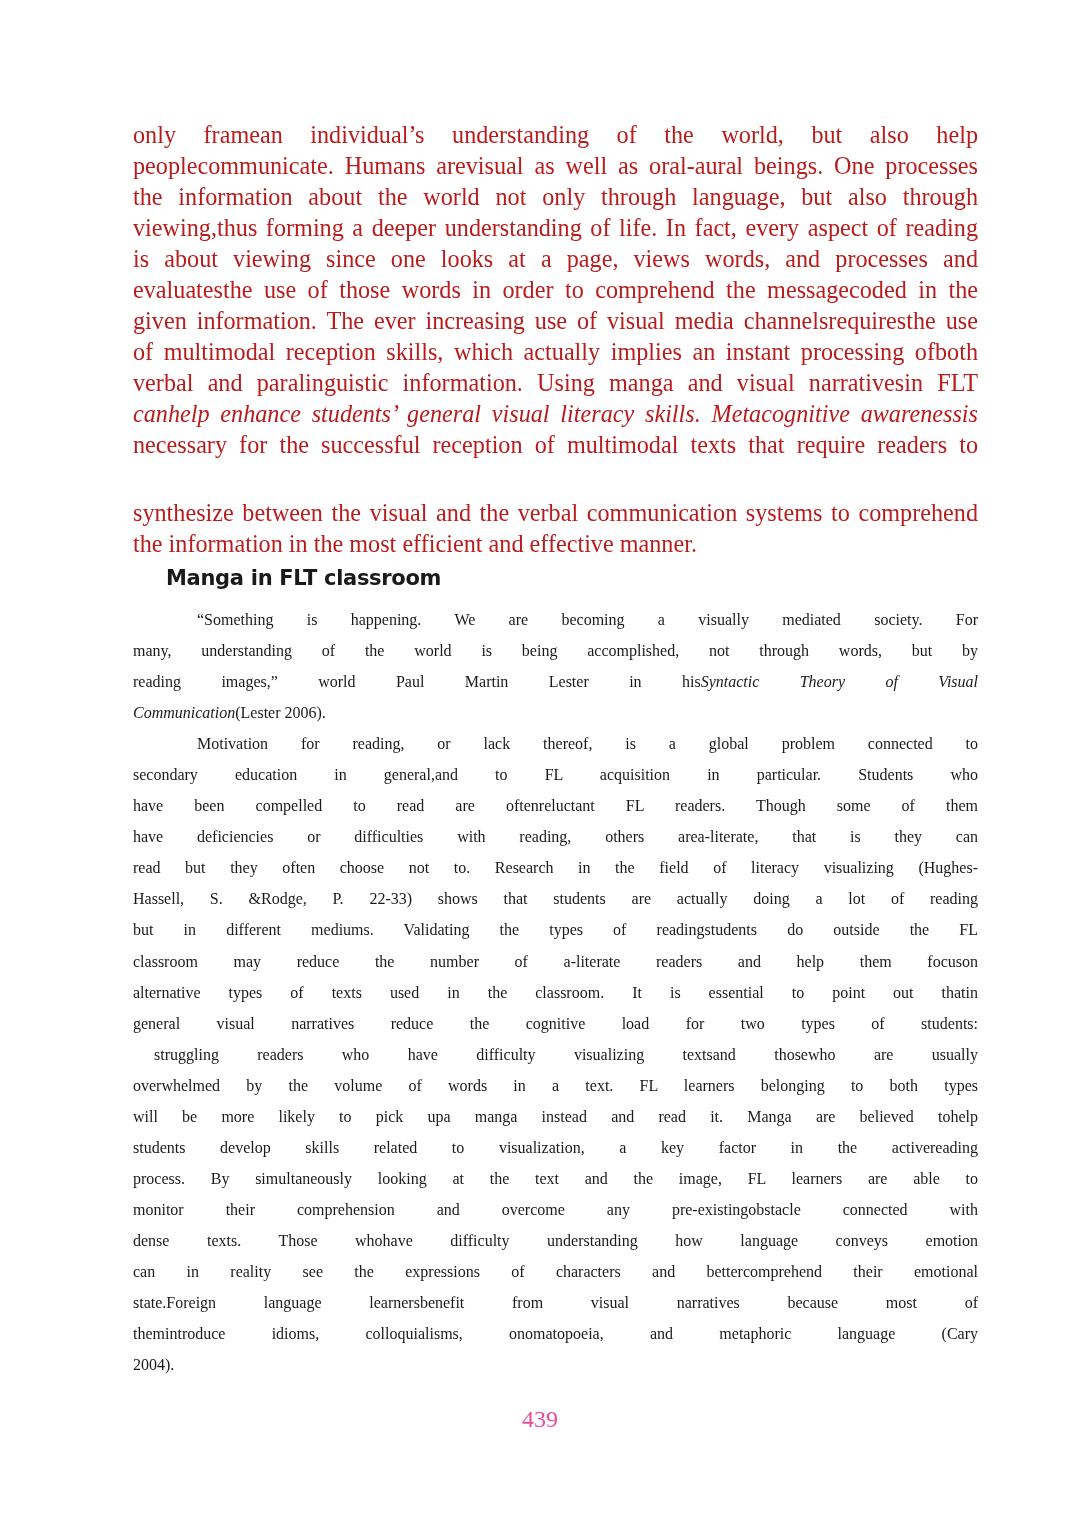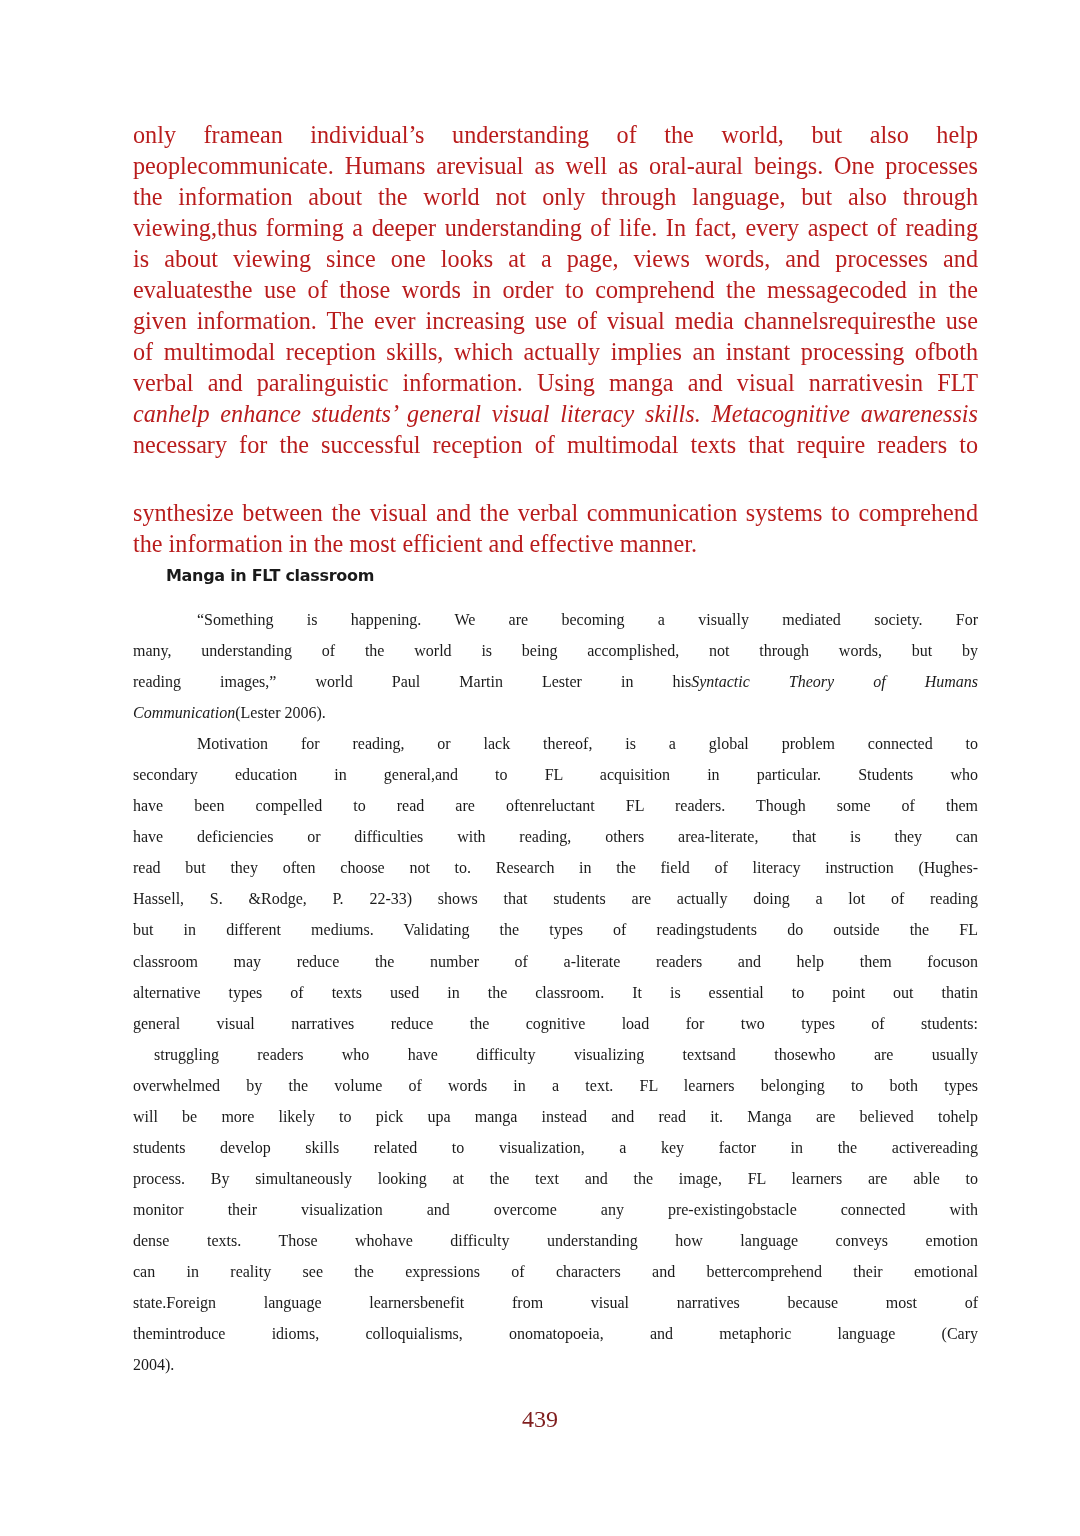--- a/index.html
+++ b/index.html
@@ -3,25 +3,25 @@
 <meta charset="utf-8">
 <style>
   html, body { margin: 0; padding: 0; background: #ffffff; }
   body { width: 1080px; height: 1536px; position: relative; overflow: hidden; }
   .page { position: absolute; left: 133px; top: 119px; width: 845px; color: #b91c1c;
     font-family: "Liberation Serif", serif; font-size: 24.2px; line-height: 31.05px; }
   .line { display: block; white-space: nowrap; text-align: justify; text-align-last: justify; height: 31.05px; }
   .line.last { text-align-last: left; }
   .indent { padding-left: 64px; }
   .heading { position: absolute; left: 166px; top: 566px; font-family: "DejaVu Sans", sans-serif;
-    font-weight: bold; font-size: 16px; color: #1a1a1a; letter-spacing: -0.3px; text-align: center; }
+    font-weight: bold; font-size: 21px; color: #1a1a1a; letter-spacing: -0.3px; text-align: center; }
   .sec2 { position: absolute; left: 133px; top: 604px; width: 845px; color: #1a1a1a;
     font-family: "Liberation Serif", serif; font-size: 16px; line-height: 31.05px; }
   .pagenum { position: absolute; left: 0; width: 1080px; top: 1406px; text-align: center;
-    font-family: "Liberation Serif", serif; font-size: 24px; color: #7f1d1d; }
+    font-family: "Liberation Serif", serif; font-size: 24px; color: #ec4899; }
   i { font-style: italic; }
 </style>
 </head>
 <body>
 
 <div class="page">
   <span class="line" style="white-space: nowrap;">only framean individual’s understanding of the world, but also help</span>
   <span class="line" style="white-space: nowrap;">peoplecommunicate. Humans arevisual as well as oral-aural beings. One processes</span>
   <span class="line" style="white-space: nowrap;">the information about the world not only through language, but also through</span>
   <span class="line" style="white-space: nowrap;">viewing,thus forming a deeper understanding of life. In fact, every aspect of reading</span>
@@ -35,40 +35,40 @@
   <span class="line" style="white-space: nowrap; margin-top: 36px;">synthesize between the visual and the verbal communication systems to comprehend</span>
   <span class="line last" style="white-space: nowrap;">the information in the most efficient and effective manner.</span>
 </div>
 
 <div class="heading">Manga in FLT classroom</div>
 
 <div class="sec2">
   <div>
     <span class="line indent" style="white-space: nowrap;">“Something is happening. We are becoming a visually mediated society. For</span>
     <span class="line" style="white-space: nowrap;">many, understanding of the world is being accomplished, not through words, but by</span>
-    <span class="line" style="white-space: nowrap;"><span>reading images,” world Paul Martin Lester in his</span><i>Syntactic Theory of Humans</i></span>
+    <span class="line" style="white-space: nowrap;"><span>reading images,” world Paul Martin Lester in his</span><i>Syntactic Theory of Visual</i></span>
     <span class="line last" style="white-space: nowrap;"><i>Communication</i><span>(Lester 2006).</span></span>
   </div>
   <div>
     <span class="line indent" style="white-space: nowrap;">Motivation for reading, or lack thereof, is a global problem connected to</span>
     <span class="line" style="white-space: nowrap;">secondary education in general,and to FL acquisition in particular. Students who</span>
     <span class="line" style="white-space: nowrap;">have been compelled to read are oftenreluctant FL readers. Though some of them</span>
     <span class="line" style="white-space: nowrap;">have deficiencies or difficulties with reading, others area-literate, that is they can</span>
-    <span class="line" style="white-space: nowrap;">read but they often choose not to. Research in the field of literacy instruction (Hughes-</span>
+    <span class="line" style="white-space: nowrap;">read but they often choose not to. Research in the field of literacy visualizing (Hughes-</span>
     <span class="line" style="white-space: nowrap;">Hassell, S. &amp;Rodge, P. 22-33) shows that students are actually doing a lot of reading</span>
     <span class="line" style="white-space: nowrap;">but in different mediums. Validating the types of readingstudents do outside the FL</span>
     <span class="line" style="white-space: nowrap;">classroom may reduce the number of a-literate readers and help them focuson</span>
     <span class="line" style="white-space: nowrap;">alternative types of texts used in the classroom. It is essential to point out thatin</span>
     <span class="line" style="white-space: nowrap;">general visual narratives reduce the cognitive load for two types of students:</span>
     <span class="line" style="white-space: nowrap; margin-left: 21px;">struggling readers who have difficulty visualizing textsand thosewho are usually</span>
     <span class="line" style="white-space: nowrap;">overwhelmed by the volume of words in a text. FL learners belonging to both types</span>
     <span class="line" style="white-space: nowrap;">will be more likely to pick upa manga instead and read it. Manga are believed tohelp</span>
     <span class="line" style="white-space: nowrap;">students develop skills related to visualization, a key factor in the activereading</span>
     <span class="line" style="white-space: nowrap;">process. By simultaneously looking at the text and the image, FL learners are able to</span>
-    <span class="line" style="white-space: nowrap;">monitor their visualization and overcome any pre-existingobstacle connected with</span>
+    <span class="line" style="white-space: nowrap;">monitor their comprehension and overcome any pre-existingobstacle connected with</span>
     <span class="line" style="white-space: nowrap;">dense texts. Those whohave difficulty understanding how language conveys emotion</span>
     <span class="line" style="white-space: nowrap;">can in reality see the expressions of characters and bettercomprehend their emotional</span>
     <span class="line" style="white-space: nowrap;">state.Foreign language learnersbenefit from visual narratives because most of</span>
     <span class="line" style="white-space: nowrap;">themintroduce idioms, colloquialisms, onomatopoeia, and metaphoric language (Cary</span>
     <span class="line last" style="white-space: nowrap;">2004).</span>
   </div>
 </div>
 
 <div class="pagenum">439</div>
 

